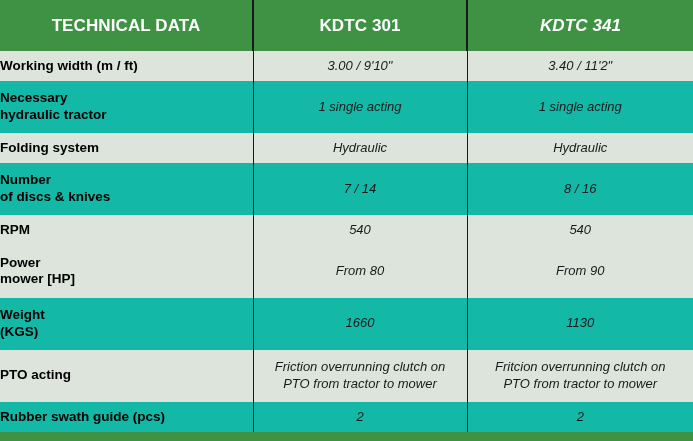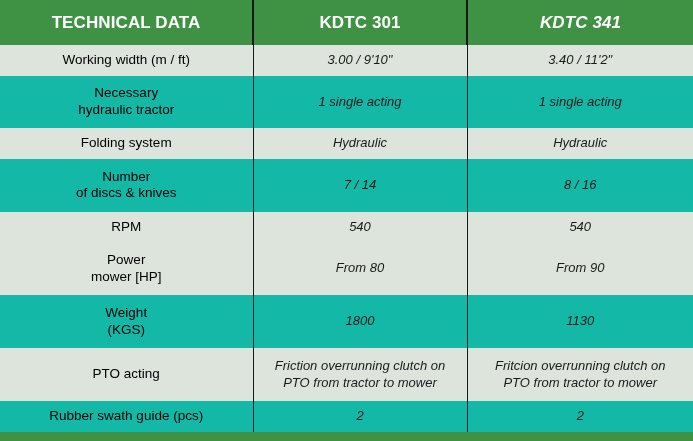--- a/index.html
+++ b/index.html
@@ -23,46 +23,46 @@
     background: #ffffff;
   }
 
   .spec-table col.c-label { width: 253px; }
   .spec-table col.c-v1    { width: 214px; }
   .spec-table col.c-v2    { width: 226px; }
 
   
   thead tr.header-row {
     background: #3f9143;
-    height: 45px;
+    height: 51px;
   }
   th.head-cell {
     color: #ffffff;
     font-size: 17px;
     font-weight: bold;
     letter-spacing: 0.1px;
     text-align: center;
     vertical-align: middle;
     padding: 0 6px;
     border-right: 2px solid #17191a;
     white-space: nowrap;
   }
   th.head-cell.last { border-right: none; font-style: italic; }
 
   
   tbody tr.data-row { background: #14b8a6; }
   tbody tr.data-row.tinted { background: #dce4dc; }
 
   td.label-cell {
-    text-align: center;
+    text-align: left;
     vertical-align: middle;
     font-size: 13.5px;
-    font-weight: normal;
+    font-weight: bold;
     color: #000000;
-    padding: 3px 16px;
+    padding: 3px 0;
     line-height: 1.25;
     border-right: 1.5px solid #17191a;
   }
   td.value-cell {
     text-align: center;
     vertical-align: middle;
     font-size: 13px;
     font-style: italic;
     color: #1a1a1a;
     padding: 3px 8px;
@@ -169,21 +169,21 @@
         <td class="value-cell last">
           <span class="line">From 90</span>
         </td>
       </tr>
       <tr class="data-row">
         <td class="label-cell">
           <span class="line">Weight</span>
           <span class="line">(KGS)</span>
         </td>
         <td class="value-cell">
-          <span class="line">1800</span>
+          <span class="line">1660</span>
         </td>
         <td class="value-cell last">
           <span class="line">1130</span>
         </td>
       </tr>
       <tr class="data-row tinted">
         <td class="label-cell">
           <span class="line">PTO acting</span>
         </td>
         <td class="value-cell">

